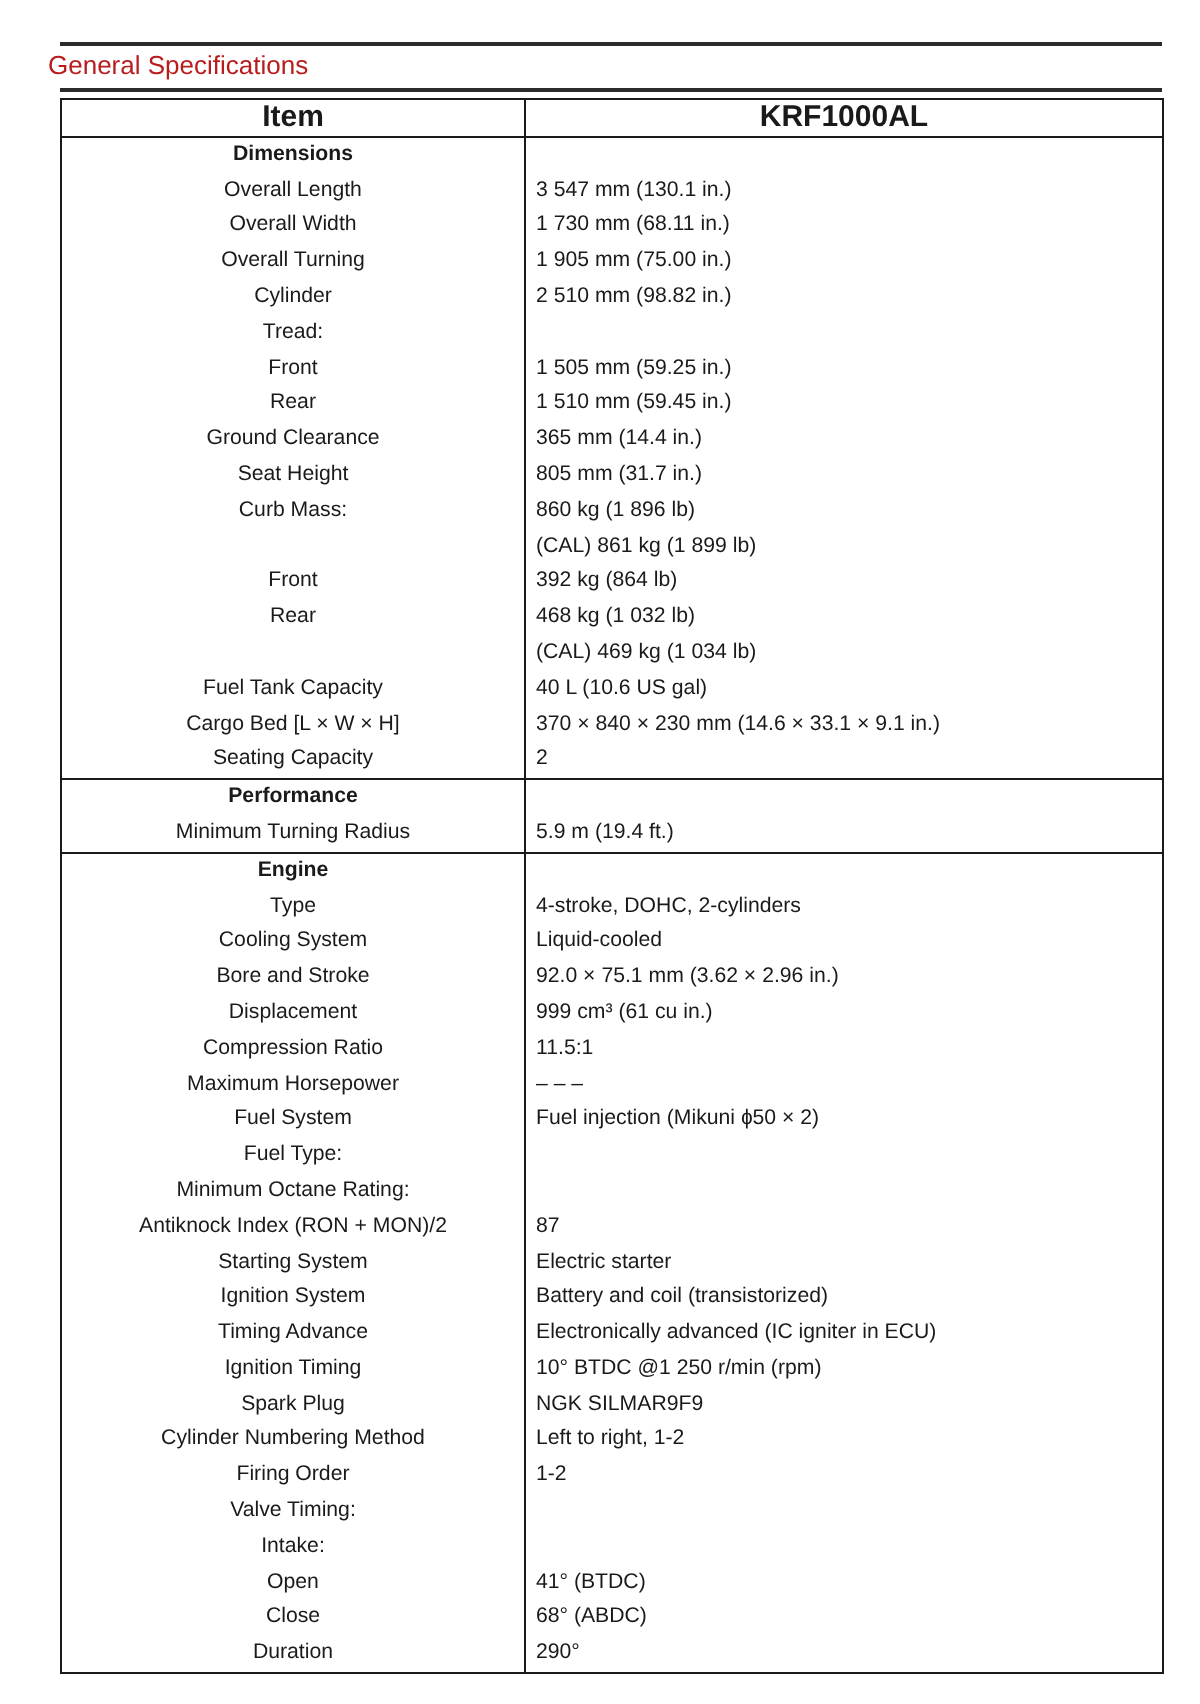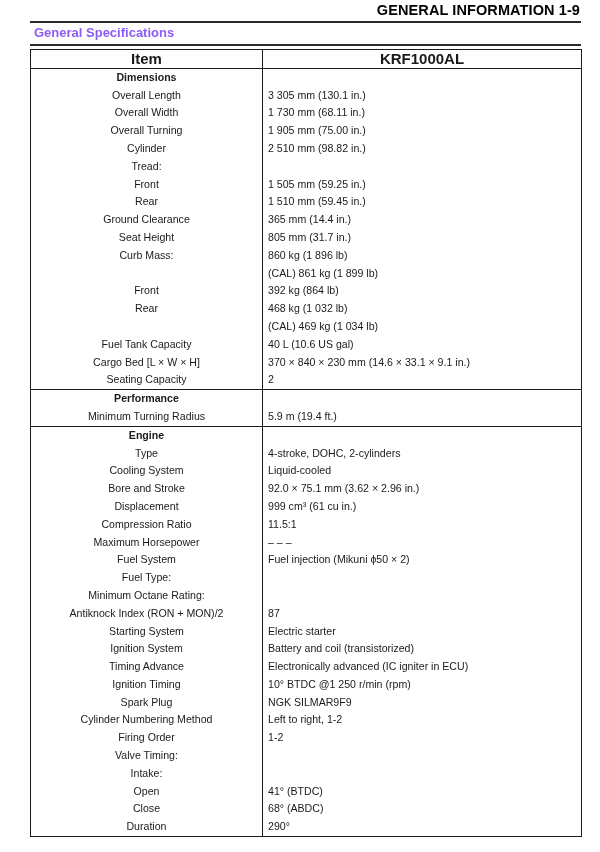--- a/index.html
+++ b/index.html
@@ -36,25 +36,25 @@
   .rule-top {
     position: absolute;
     left: 30px;
     top: 21px;
     width: 551px;
     height: 2px;
     background: #2b2b2b;
   }
   .section-title {
     position: absolute;
-    left: 34px;
+    left: 24px;
     top: 25px;
     font-size: 13px;
-    font-weight: bold;
-    color: #8b5cf6;
+    font-weight: normal;
+    color: #b91c1c;
   }
   .rule-under-title {
     position: absolute;
     left: 30px;
     top: 44px;
     width: 551px;
     height: 2px;
     background: #2b2b2b;
   }
 
@@ -119,21 +119,20 @@
   
   tr.group > td {
     border-top: 1.3px solid #1a1a1a;
   }
 </style>
 </head>
 <body>
 
 <div class="page">
 
-  <div class="page-header">GENERAL INFORMATION 1-9</div>
 
   <div class="rule-top"></div>
 
   <div class="section-title">General Specifications</div>
 
   <div class="rule-under-title"></div>
 
   <table class="spec-table">
     <colgroup>
       <col class="c-item">
@@ -145,21 +144,21 @@
         <th class="val">KRF1000AL</th>
       </tr>
     </thead>
     <tbody id="table-body">
         <tr class="group">
           <td class="item lvl0">Dimensions</td>
           <td class="val"></td>
         </tr>
         <tr>
           <td class="item lvl1">Overall Length</td>
-          <td class="val">3 305 mm (130.1 in.)</td>
+          <td class="val">3 547 mm (130.1 in.)</td>
         </tr>
         <tr>
           <td class="item lvl1">Overall Width</td>
           <td class="val">1 730 mm (68.11 in.)</td>
         </tr>
         <tr>
           <td class="item lvl1">Overall Turning</td>
           <td class="val">1 905 mm (75.00 in.)</td>
         </tr>
         <tr>

